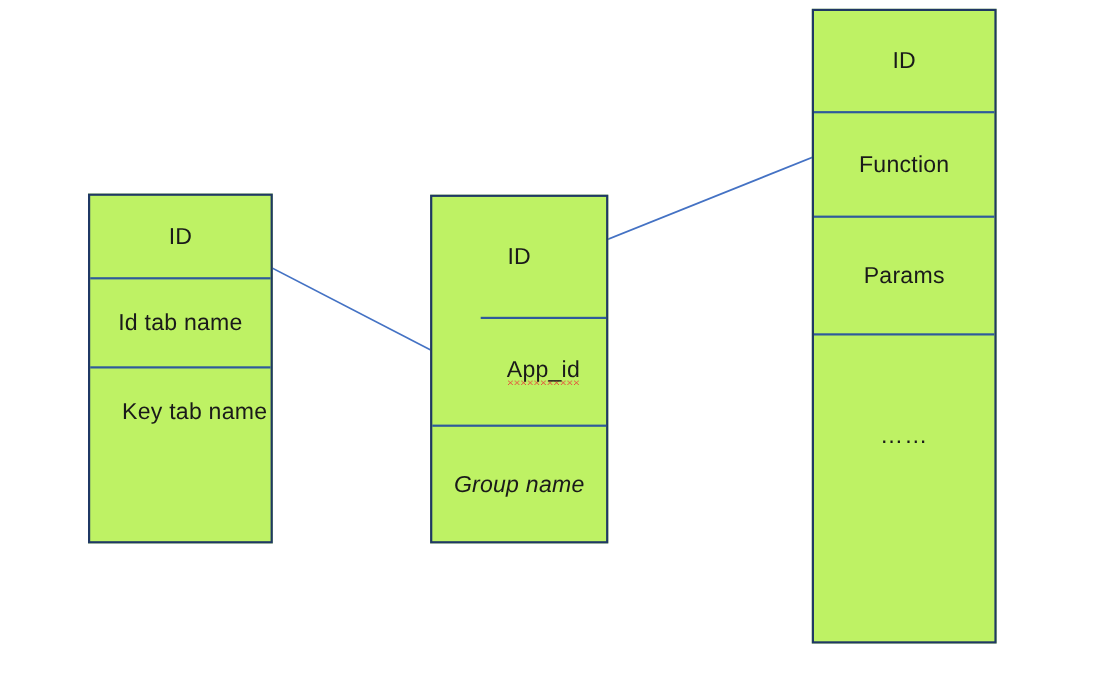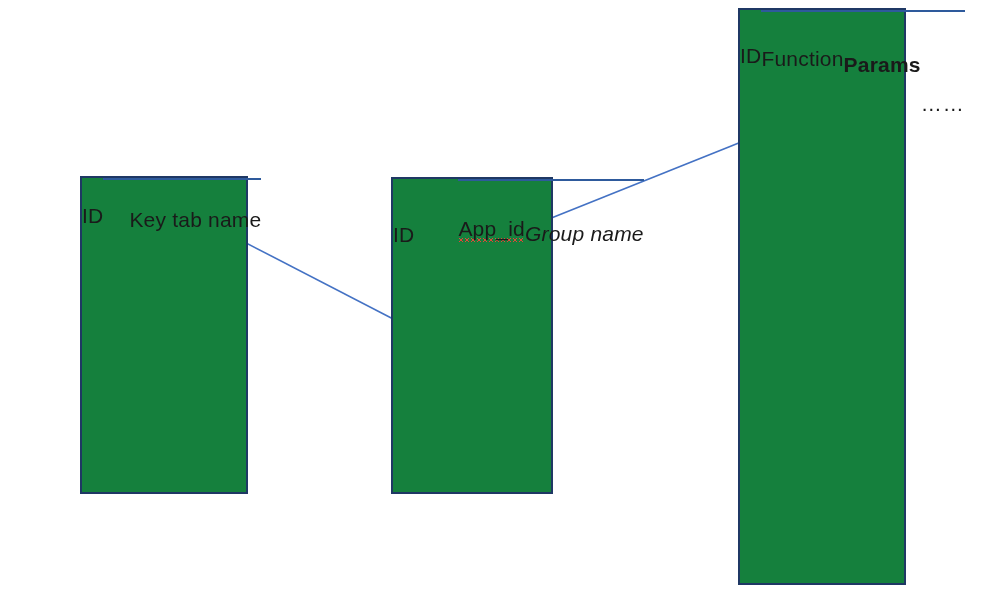--- a/index.html
+++ b/index.html
@@ -12,23 +12,23 @@
     width: 998px;
     height: 615px;
     background: #ffffff;
     overflow: hidden;
     font-family: "Liberation Sans", "DejaVu Sans", sans-serif;
   }
   .entity-table {
     position: absolute;
     box-sizing: border-box;
     border: 2px solid #1F3864;
-    background: #15803d;
+    background: #bef264;
     display: flex;
-    flex-direction: row;
+    flex-direction: column;
   }
   .entity-row {
     box-sizing: border-box;
     position: relative;
     display: flex;
     align-items: center;
     justify-content: center;
     border-top: 2px solid #2E5A9C;
     color: #1a1a1a;
     font-size: 21px;
@@ -77,20 +77,23 @@
       </marker>
     </defs>
     <line x1="428" y1="337" x2="192" y2="215" stroke="#4472C4" stroke-width="1.6" marker-end="url(#arrowhead)"></line>
     <line x1="766" y1="132" x2="499" y2="239" stroke="#4472C4" stroke-width="1.6" marker-end="url(#arrowhead)"></line>
   </svg>
 
   <div class="entity-table" style="left:80px; top:176px; width:168px; height:318px;">
     <div class="entity-row" style="height:74px;">
       <span class="row-label">ID</span>
     </div>
+    <div class="entity-row" style="height:81px;">
+      <span class="row-label">Id tab name</span>
+    </div>
     <div class="entity-row" style="height:81px;padding-left:26px;">
       <span class="row-label">Key tab name</span>
     </div>
   </div>
 
   <div class="entity-table" style="left:391px; top:177px; width:162px; height:317px;">
     <div class="entity-row" style="height:110px;">
       <span class="row-label">ID</span>
     </div>
     <div class="entity-row" style="height:100px;margin-left:44px;">
@@ -101,21 +104,21 @@
     </div>
   </div>
 
   <div class="entity-table" style="left:738px; top:8px; width:168px; height:577px;">
     <div class="entity-row" style="height:91px;">
       <span class="row-label">ID</span>
     </div>
     <div class="entity-row" style="height:95px;">
       <span class="row-label">Function</span>
     </div>
-    <div class="entity-row" style="height:107px;font-weight:bold;">
+    <div class="entity-row" style="height:107px;">
       <span class="row-label">Params</span>
     </div>
     <div class="entity-row ellipsis-row" style="height:184px;">
       <span class="row-label">……</span>
     </div>
   </div>
 
 </div>
 
 </body></html>

